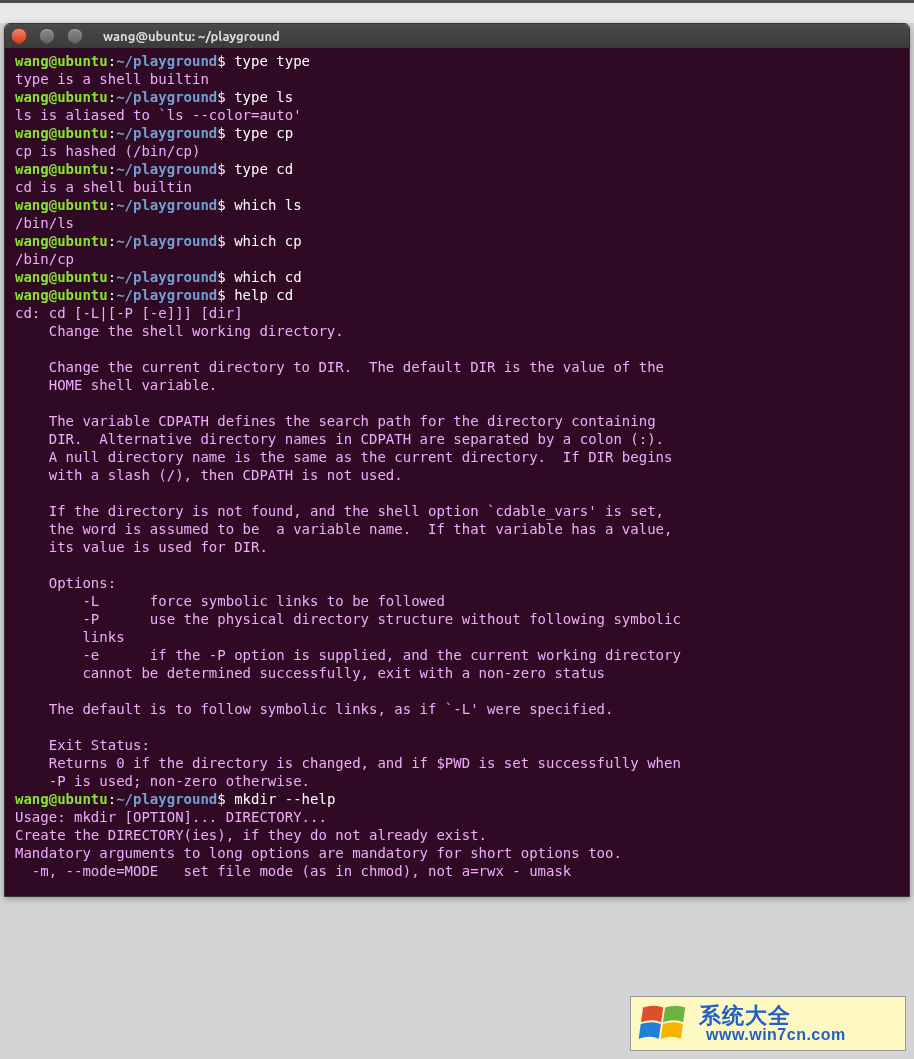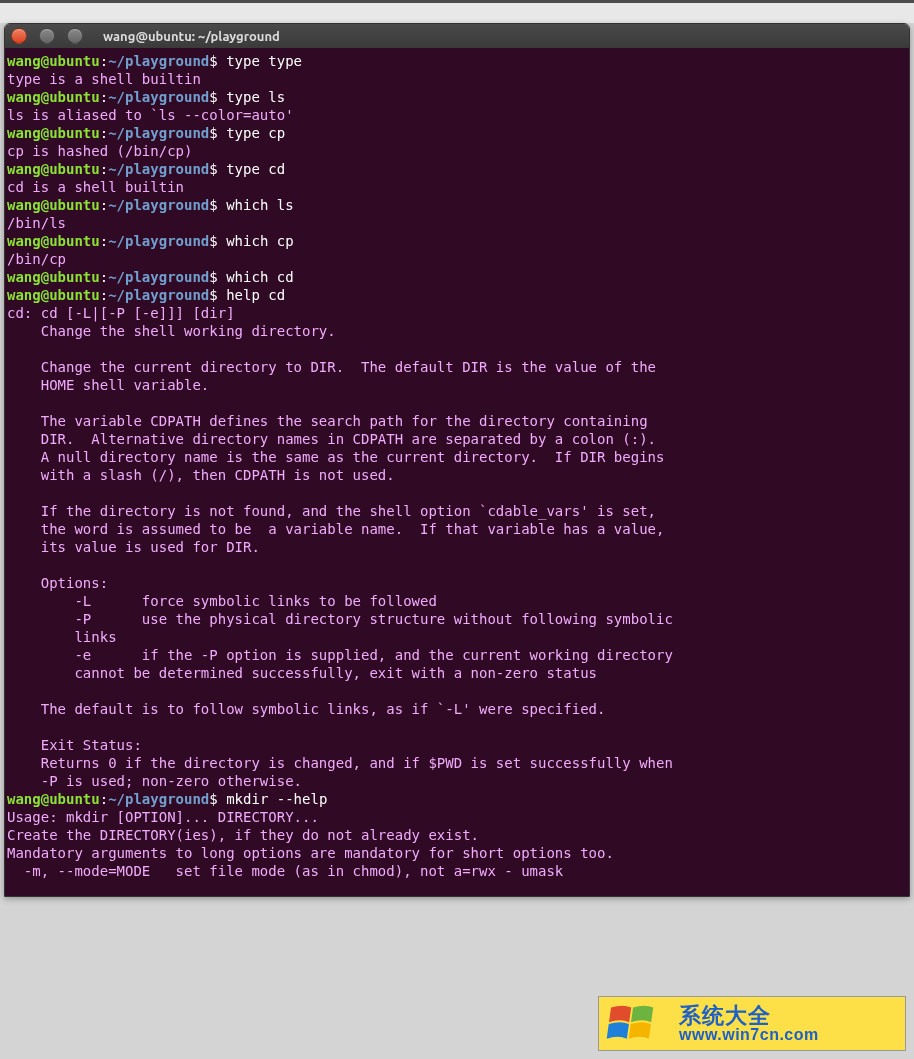--- a/index.html
+++ b/index.html
@@ -62,21 +62,21 @@
       font-weight: bold;
       font-size: 13px;
       margin-left: 8px;
     }
     
     .terminal {
       background: #300a24;
       color: #ffffff;
       font-size: 14px;
       line-height: 18px;
-      padding: 4px 2px;
+      padding: 4px 10px;
       height: 848px;
       overflow: hidden;
       white-space: pre;
       font-family: "DejaVu Sans Mono", "Ubuntu Mono", monospace;
     }
     
     .prompt {
       color: #8ae234;
       font-weight: bold;
     }
@@ -95,28 +95,28 @@
     }
     
     .out {
       color: #f0abfc;
     }
     
     .watermark {
       position: absolute;
       right: 8px;
       bottom: 8px;
-      width: 308px;
+      width: 276px;
       height: 55px;
-      background: #fde047;
+      background: #fef9c3;
       border: 1px solid #999;
       display: flex;
       align-items: center;
       padding: 4px;
-      gap: 18px;
+      gap: 6px;
     }
     
     .wm-logo {
       width: 58px;
       height: 44px;
       position: relative;
     }
     
     .wm-logo svg {
       width: 100%;
@@ -136,20 +136,21 @@
       color: #1e60c6;
       letter-spacing: 1px;
     }
     
     .wm-url {
       font-family: sans-serif;
       font-weight: bold;
       font-size: 16px;
       color: #1e60c6;
       letter-spacing: 0.5px;
+      margin-left: 7px;
     }
     
     .term-line {
       display: block;
     }
   </style>
 </head>
 <body>
 
 <div class="top-bar"></div>

